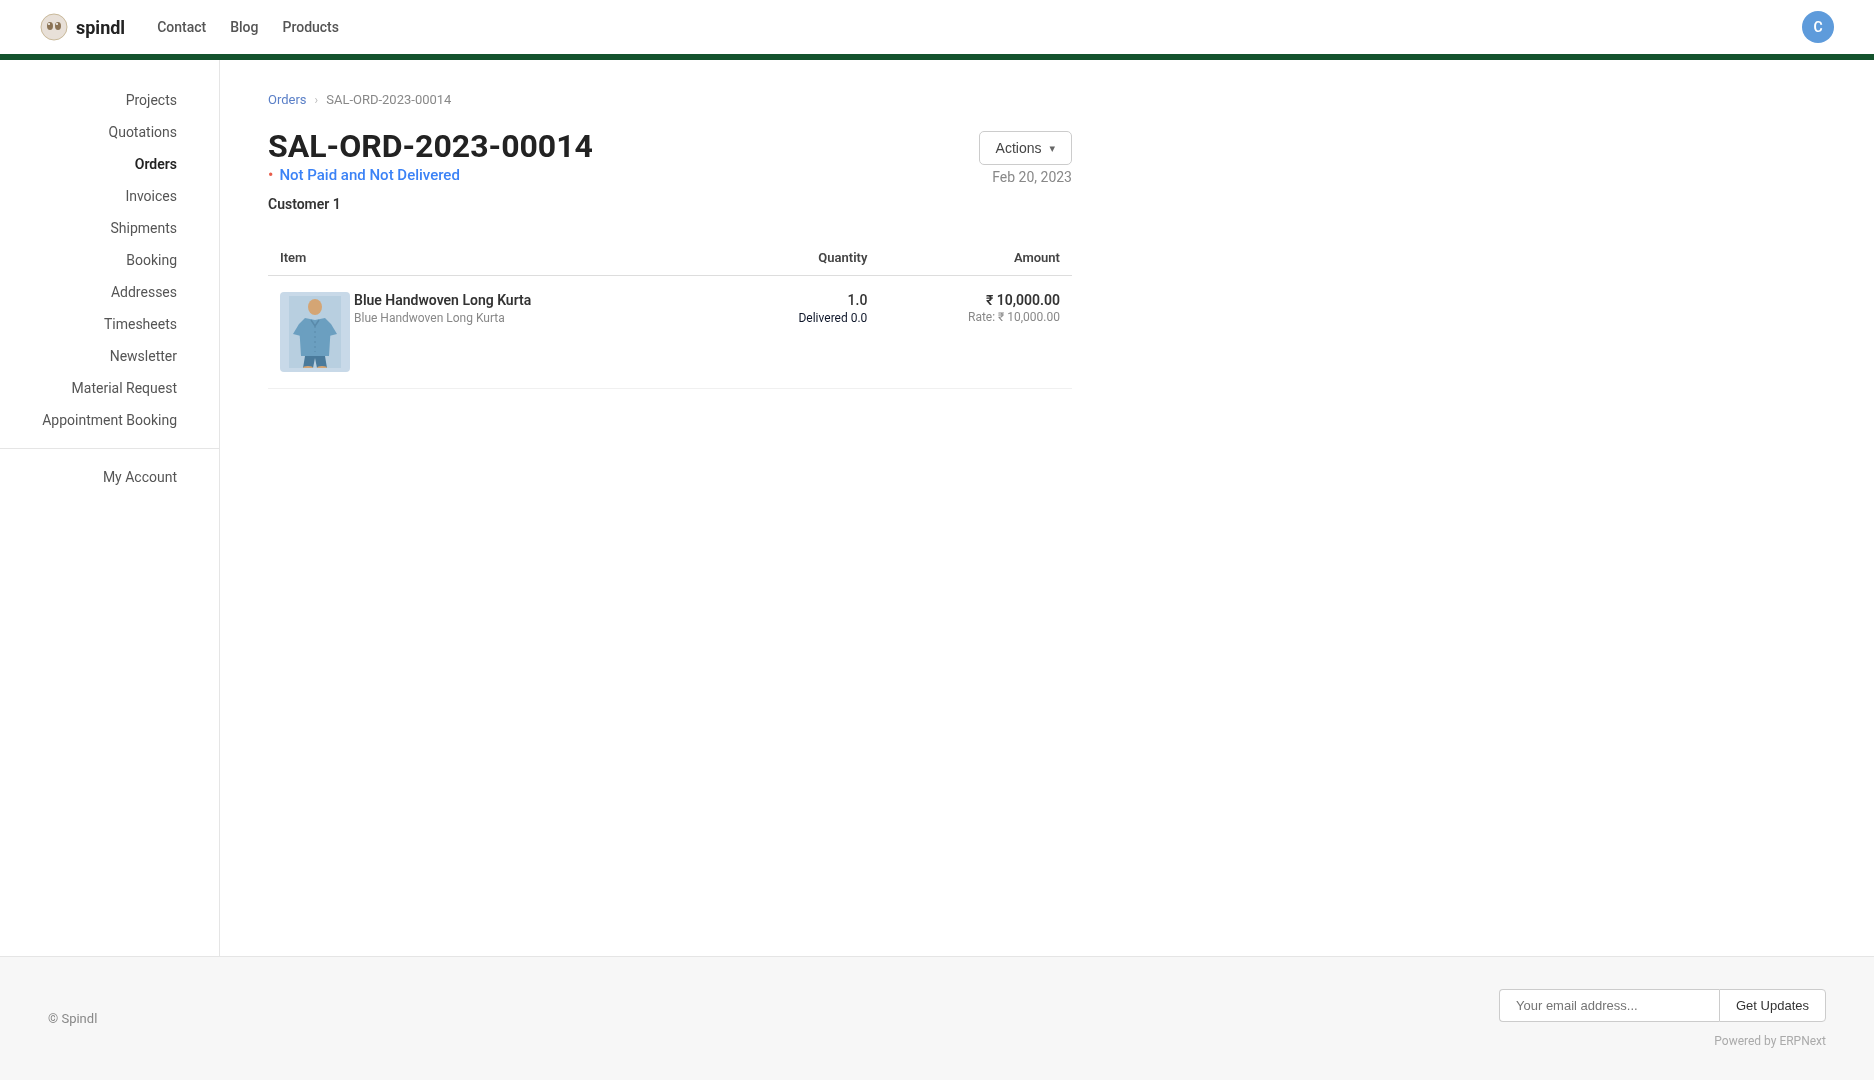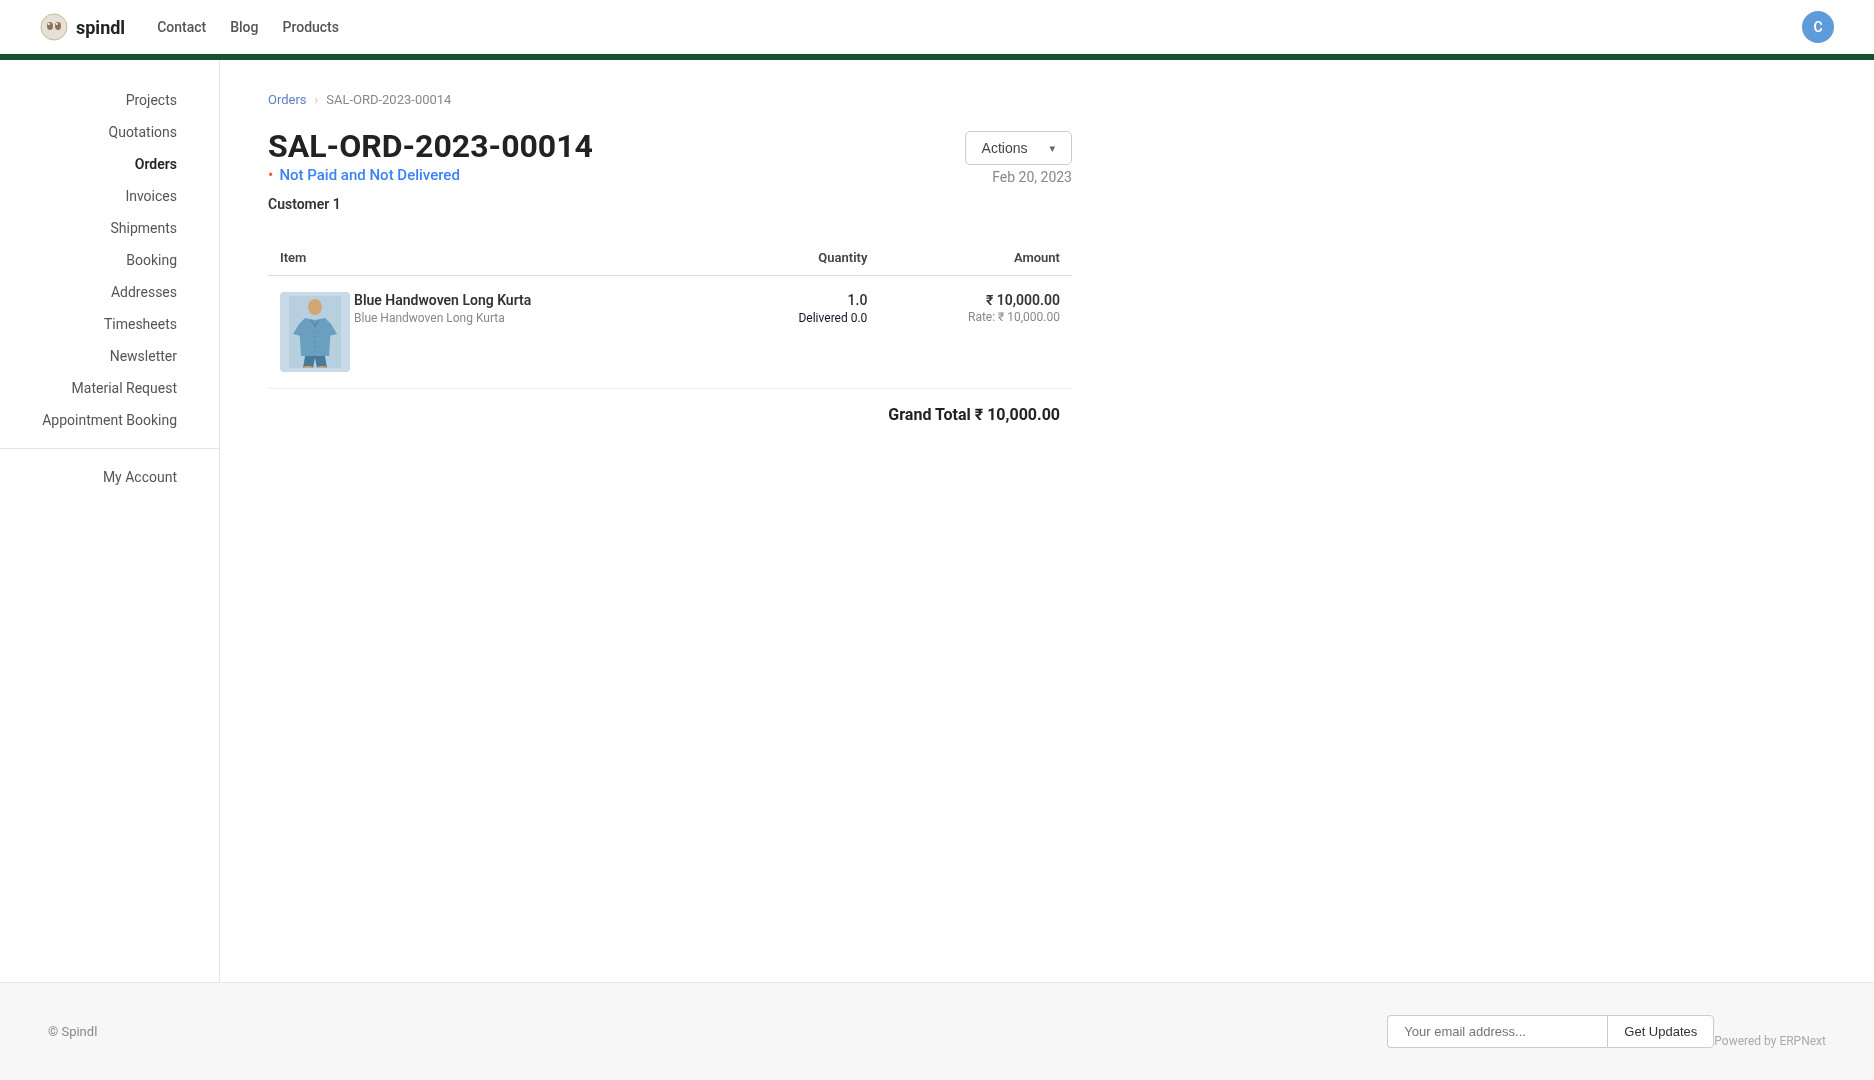--- a/index.html
+++ b/index.html
@@ -75,21 +75,21 @@
       margin-bottom: 8px;
     }
     .order-title {
       font-size: 32px;
       font-weight: 700;
       color: #222;
     }
     .actions-btn {
       display: flex;
       align-items: center;
-      gap: 22px;
+      gap: 8px;
       border: 1px solid #ccc;
       background: #fff;
       padding: 8px 16px;
       border-radius: 5px;
       font-size: 14px;
       color: #444;
       cursor: pointer;
       white-space: nowrap;
     }
     .actions-chevron { font-size: 11px; color: #666; }
@@ -179,21 +179,21 @@
       background: #f7f7f7;
       border-top: 1px solid #e5e5e5;
       padding: 32px 48px;
     }
     .footer-inner {
       display: flex;
       justify-content: space-between;
       align-items: center;
     }
     .footer-copy { font-size: 13px; color: #888; }
-    .footer-right { display: flex; align-items: flex-end; }
+    .footer-right { display: flex; flex-direction: column; align-items: flex-end; gap: 12px; }
     .footer-email-row { display: flex; gap: 0; }
     .footer-email-input {
       border: 1px solid #ccc;
       border-right: none;
       padding: 8px 16px;
       font-size: 13px;
       border-radius: 4px 0 0 4px;
       outline: none;
       width: 220px;
       color: #aaa;
@@ -324,24 +324,20 @@
             <div class="qty-delivered">Delivered 0.0</div>
           </td>
           <td class="right">
             <div class="amount-main">₹ 10,000.00</div>
             <div class="amount-rate">Rate: ₹ 10,000.00</div>
           </td>
         </tr>
       </tbody>
     </table>
 
-    <div class="grand-total-row">
-      <span>Grand Total</span>&nbsp;
-      <span>₹ 10,000.00</span>
-    </div>
 
   </main>
 </div>
 
 <footer class="footer">
   <div class="footer-inner">
     <span class="footer-copy">© Spindl</span>
     <div class="footer-right">
       <div class="footer-email-row">
         <input class="footer-email-input" type="email" placeholder="Your email address..." style="">

